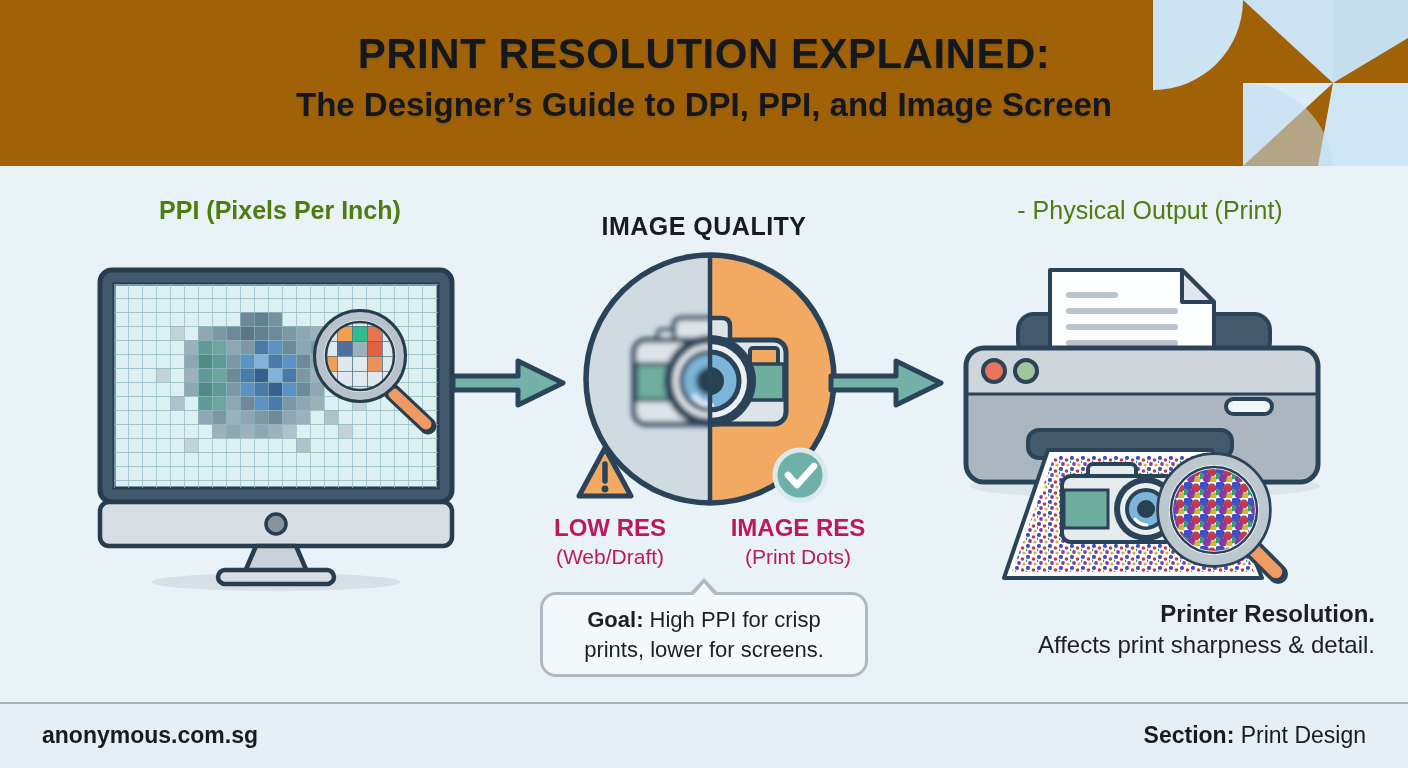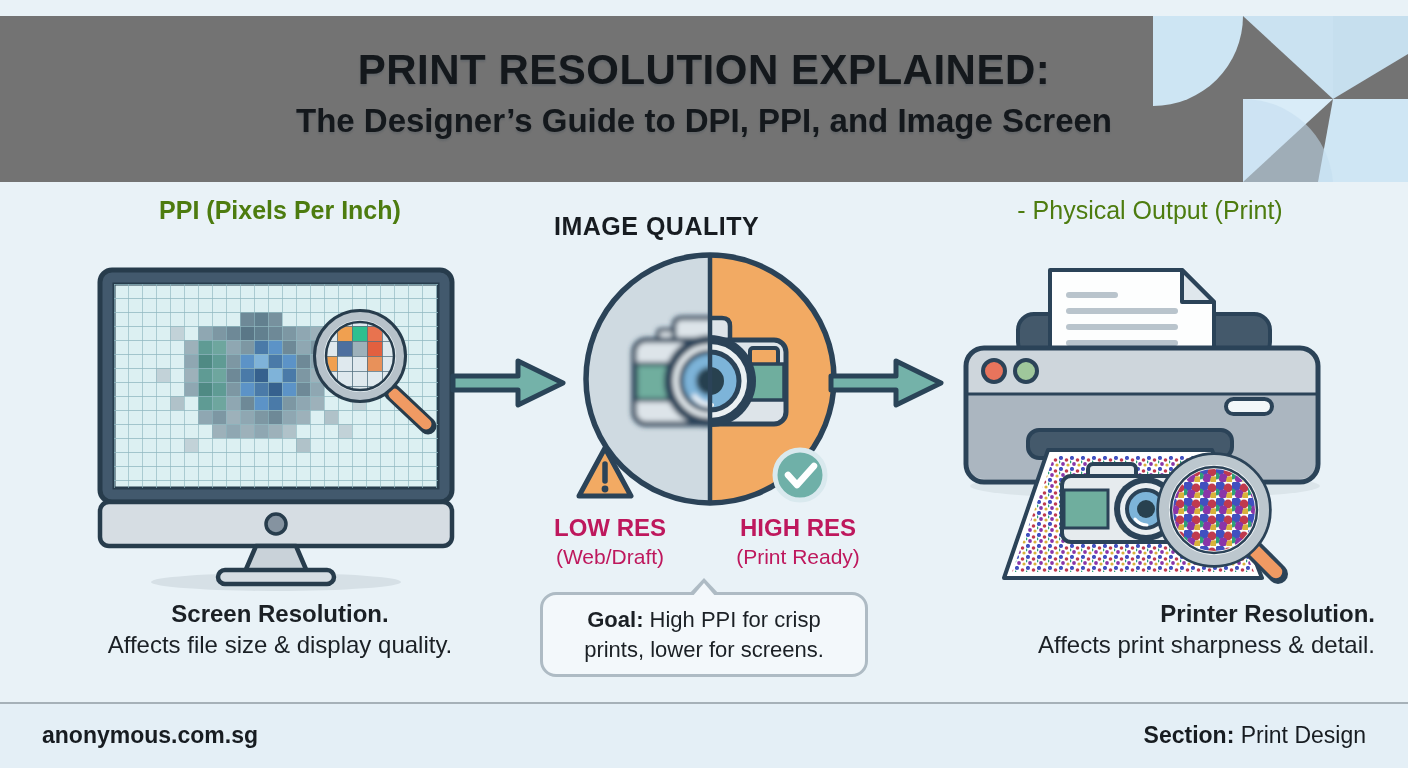--- a/index.html
+++ b/index.html
@@ -1,32 +1,32 @@
 <!DOCTYPE html>
 <html><head>
 <meta charset="utf-8">
 <style>
   html,body{margin:0;padding:0;}
   *{box-sizing:border-box;}
   body{font-family:"Liberation Sans","DejaVu Sans",sans-serif;color:#171c21;}
   #page{position:relative;width:1408px;height:768px;background:#e9f2f7;overflow:hidden;}
 
   
-  .header{position:absolute;left:0;top:16px;width:1408px;height:166px;background:#737373;}
+  .header{position:absolute;left:0;top:0;width:1408px;height:166px;background:#a16207;}
   .header-text{position:absolute;left:0;top:30px;width:1408px;text-align:center;z-index:2;}
   .title{font-size:42px;font-weight:800;letter-spacing:.5px;color:#14181c;
          text-shadow:0 2px 2px rgba(30,50,70,.18);}
   .subtitle{font-size:33px;font-weight:800;margin-top:8px;color:#14181c;
          text-shadow:0 2px 2px rgba(30,50,70,.15);}
   .corner-deco{position:absolute;right:0;top:0;z-index:1;}
 
   
   .col-head{position:absolute;text-align:center;font-size:25px;line-height:1.3;color:#4d7c0f;}
   .col-head .bold{font-weight:700;}
-  .mid-head{position:absolute;font-size:25px;font-weight:800;letter-spacing:.5px;color:#171c21;}
+  .mid-head{position:absolute;text-align:center;font-size:25px;font-weight:800;letter-spacing:.5px;color:#171c21;}
   .caption{position:absolute;text-align:center;font-size:24px;line-height:1.3;color:#1b2025;}
   .caption .bold{font-weight:700;}
 
   .illu{position:absolute;display:block;}
 
   
   .res-label{position:absolute;text-align:center;color:#be185d;}
   .res-label .big{font-size:24px;font-weight:800;}
   .res-label .small{font-size:21px;margin-top:3px;}
 
@@ -315,34 +315,30 @@
       <circle cx="254" cy="252" r="43" fill="#fdfdf8" stroke="#2b4358" stroke-width="2.5"></circle>
       <circle cx="254" cy="252" r="41" fill="url(#halftoneBig)"></circle>
     </g>
   </svg>
 
   <div class="res-label" style="left:530px;top:514px;width:160px;">
     <div class="big">LOW RES</div>
     <div class="small">(Web/Draft)</div>
   </div>
   <div class="res-label" style="left:718px;top:514px;width:160px;">
-    <div class="big">HIGH RES</div>
-    <div class="small">(Print Ready)</div>
+    <div class="big">IMAGE RES</div>
+    <div class="small">(Print Dots)</div>
   </div>
 
   <div class="goal-bubble">
     <span class="tail"></span>
     <span class="tail-in"></span>
     <b>Goal:</b><span> High PPI for crisp prints, lower for screens.</span>
   </div>
 
-  <div class="caption" style="left:55px;top:598px;width:450px;">
-    <div class="bold">Screen Resolution.</div>
-    <div>Affects file size &amp; display quality.</div>
-  </div>
   <div class="caption" style="left:925px;top:598px;width:450px;text-align:right;">
     <div class="bold">Printer Resolution.</div>
     <div>Affects print sharpness &amp; detail.</div>
   </div>
 
   <div class="footer">
     <div class="site">anonymous.com.sg</div>
     <div class="section"><b>Section:</b><span> Print Design</span></div>
   </div>
 

